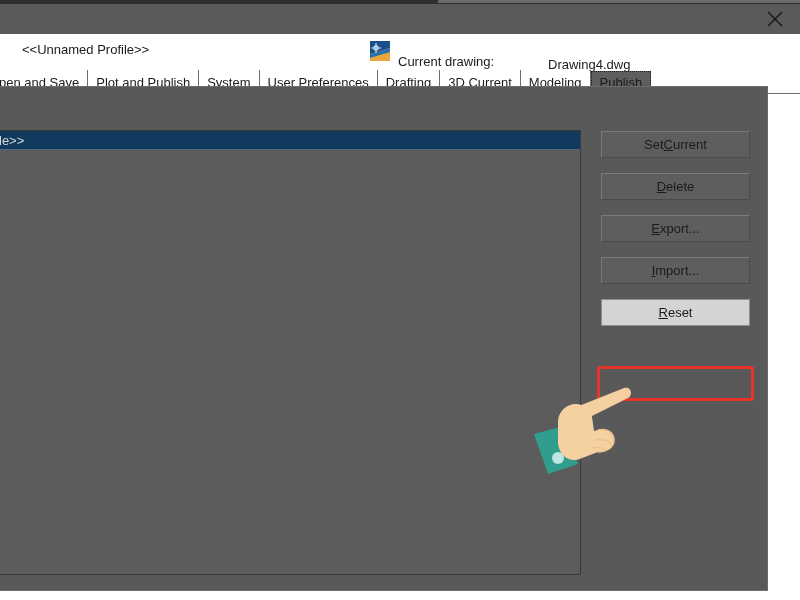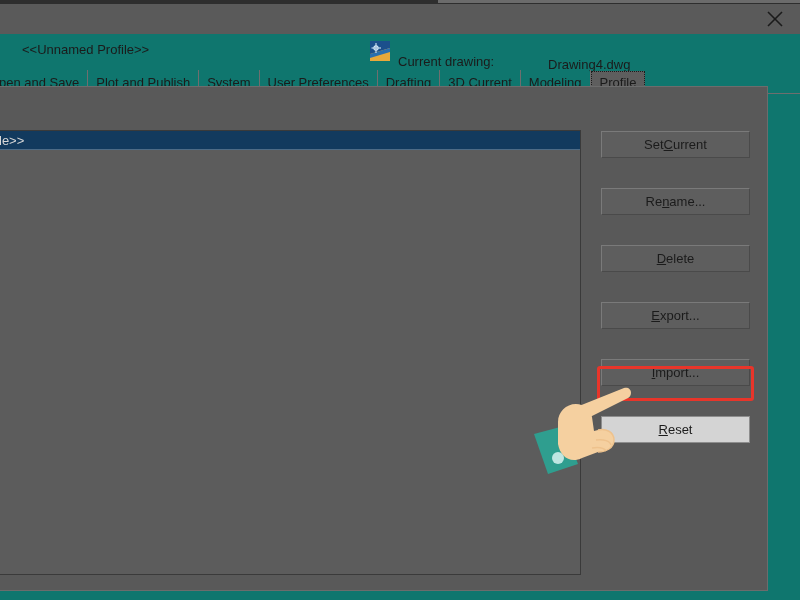--- a/index.html
+++ b/index.html
@@ -9,21 +9,21 @@
     height: 600px;
     overflow: hidden;
     background: #585858;
     font-family: "Liberation Sans", sans-serif;
   }
 
   #root {
     position: relative;
     width: 800px;
     height: 600px;
-    background: #0f766e;
+    background: #ffffff;
   }
 
   
   .top-strip {
     position: absolute;
     left: 0; top: 0;
     width: 800px; height: 4px;
     background: #2e2e2e;
   }
   .top-strip-light {
@@ -156,21 +156,21 @@
   
   .btn-col {
     position: absolute;
     left: 601px; top: 131px;
     width: 149px;
   }
   .btn {
     position: relative;
     width: 149px;
     height: 27px;
-    margin-bottom: 30px;
+    margin-bottom: 15px;
     background: #5e5e5e;
     border: 1px solid #6f6f6f;
     border-top-color: #7a7a7a;
     border-left-color: #7a7a7a;
     border-right-color: #4a4a4a;
     border-bottom-color: #4a4a4a;
     box-sizing: border-box;
     display: flex;
     align-items: center;
     justify-content: center;
@@ -259,21 +259,21 @@
     <div class="tab">
       <span>Drafting</span>
     </div>
     <div class="tab">
       <span>3D Current</span>
     </div>
     <div class="tab">
       <span>Modeling</span>
     </div>
     <div class="tab selected">
-      <span>Profile</span>
+      <span>Publish</span>
     </div>
   </div>
   <div class="tab-underline"></div>
 
   <div class="panel"></div>
 
   <div class="listbox">
     <div class="list-item selected">
       <span>le&gt;&gt;</span>
     </div>
@@ -281,25 +281,20 @@
 
   <div class="btn-col">
 
     <div class="btn">
       <span>Set </span>
         <u>C</u>
         <span>urrent</span>
     </div>
 
 
-    <div class="btn">
-      <span>Re</span>
-        <u>n</u>
-        <span>ame...</span>
-    </div>
 
     <div class="btn">
       <span></span>
         <u>D</u>
         <span>elete</span>
     </div>
 
     <div class="btn">
       <span></span>
         <u>E</u>

